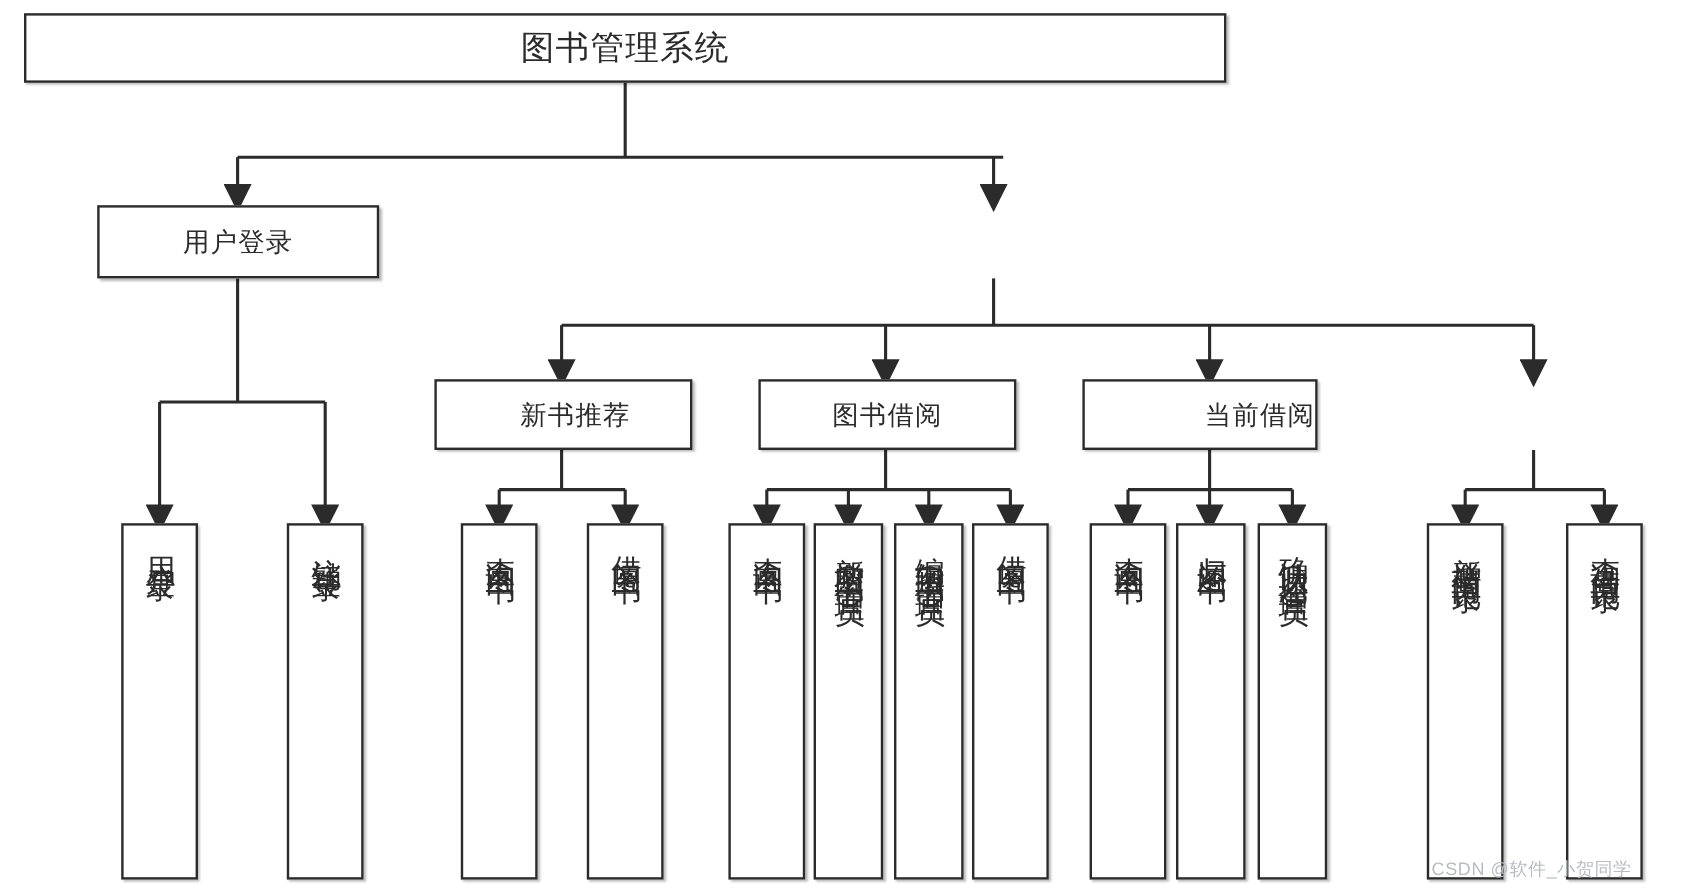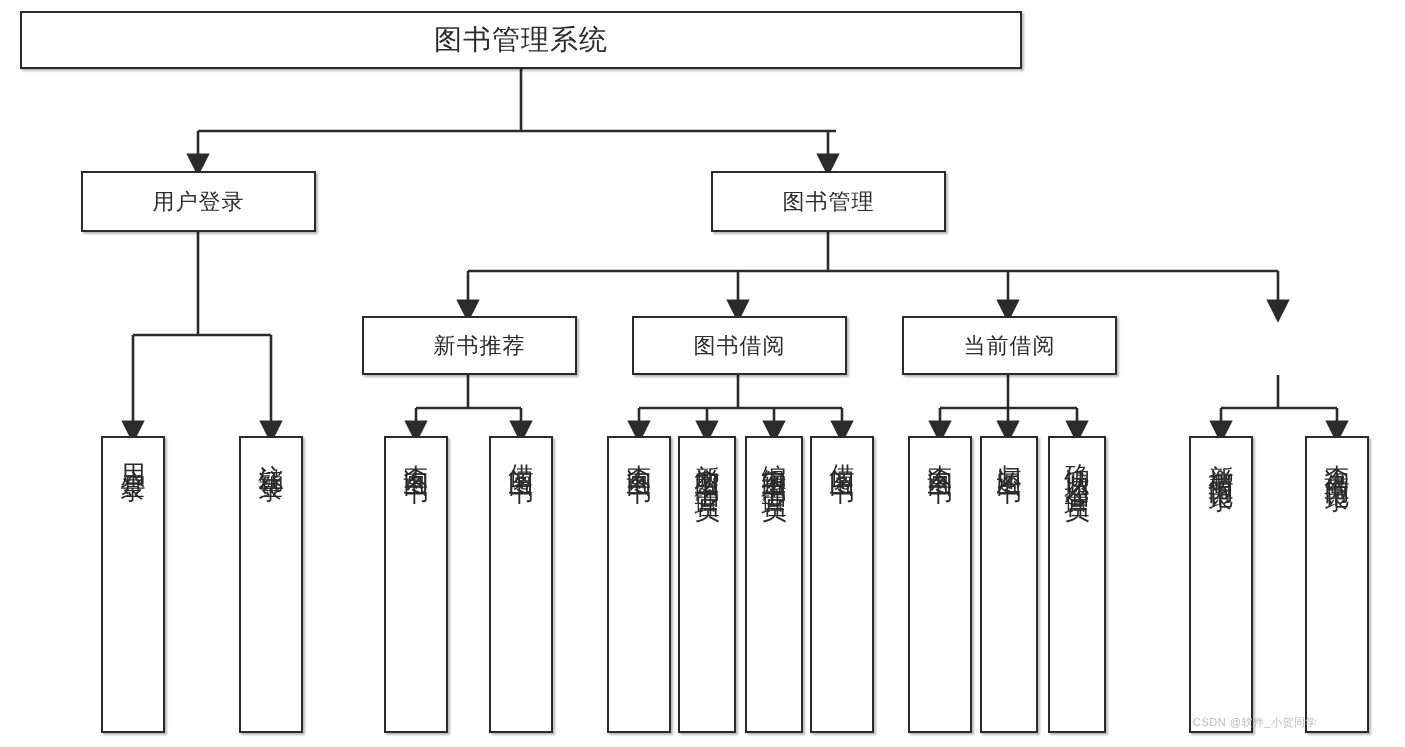--- a/index.html
+++ b/index.html
@@ -45,21 +45,21 @@
     font-size:25px;
     line-height:1.0;
     letter-spacing:5px;
     white-space:normal;
     max-height:282px;
   }
 
   .watermark{
     position:absolute;
     left:1193px;top:715px;
-    font-size:11px;
+    font-size:15px;
     color:#b9bcc2;
     white-space:nowrap;
     letter-spacing:0.5px;
   }
 </style>
 </head>
 <body>
 
 <div id="canvas">
 
@@ -113,31 +113,28 @@
     </g>
   </svg>
 
   <div class="node n-root" style="left:20px;top:11px;width:1002px;height:58px;">
     <span class="lbl">图书管理系统</span>
   </div>
 
   <div class="node" style="left:81px;top:171px;width:235px;height:61px;">
     <span class="lbl">用户登录</span>
   </div>
-  <div class="node" style="left:711px;top:171px;width:235px;height:61px;">
-    <span class="lbl">图书管理</span>
-  </div>
 
   <div class="node" style="left:362px;top:316px;width:215px;height:59px;padding-left:20px;">
     <span class="lbl">新书推荐</span>
   </div>
   <div class="node" style="left:632px;top:316px;width:215px;height:59px;">
     <span class="lbl">图书借阅</span>
   </div>
-  <div class="node" style="left:902px;top:316px;width:215px;height:59px;">
+  <div class="node" style="left:902px;top:316px;width:196px;height:59px;justify-content:flex-end;">
     <span class="lbl">当前借阅</span>
   </div>
 
   <div class="node vert" style="left:101px;top:436px;width:64px;height:297px;">
     <span class="lbl">用户登录</span>
   </div>
   <div class="node vert" style="left:239px;top:436px;width:64px;height:297px;">
     <span class="lbl">注销登录</span>
   </div>
 

